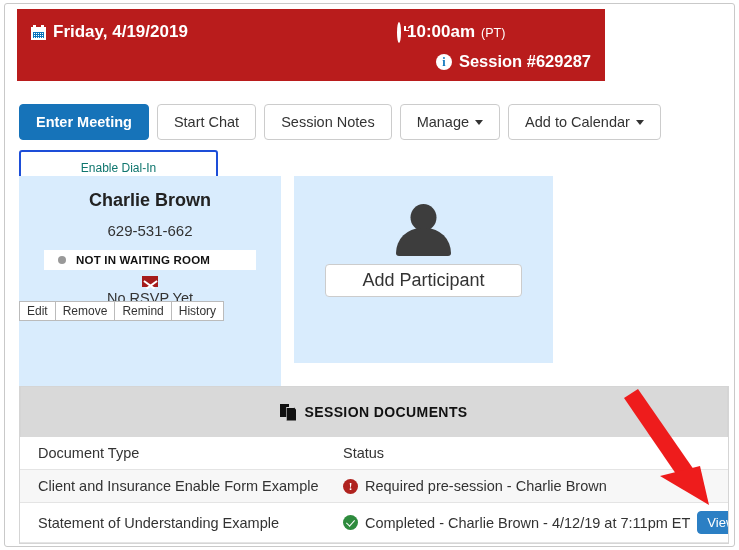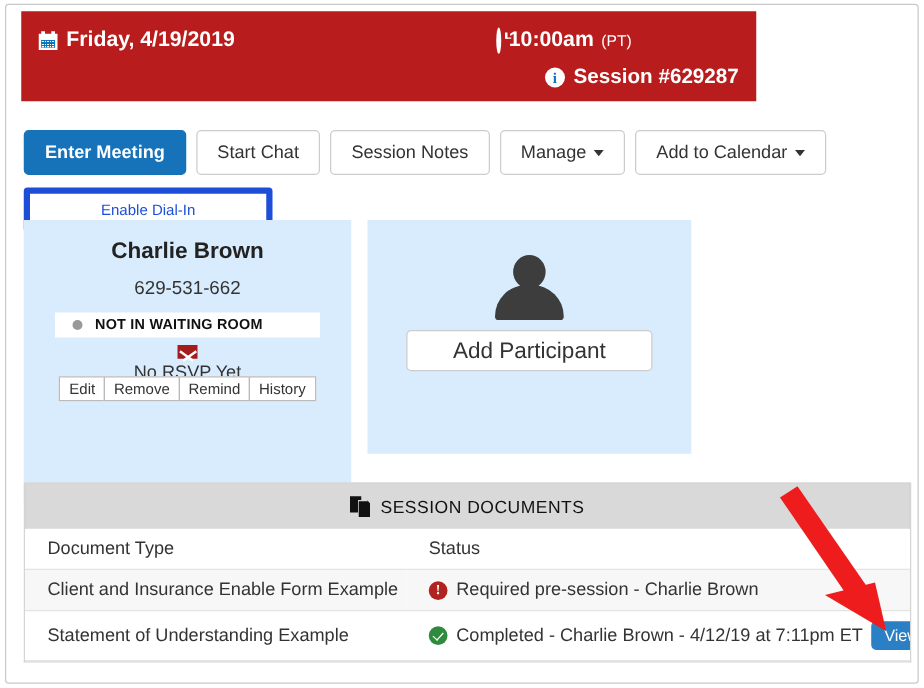--- a/index.html
+++ b/index.html
@@ -199,25 +199,25 @@
     border-left: 4px solid transparent;
     border-right: 4px solid transparent;
     border-top: 5px solid #333333;
   }
   .btn-dialin {
     position: absolute;
     left: 14px;
     top: 146px;
     width: 199px;
     height: 36px;
-    border: 5px solid #1d4ed8;
+    border: 2px solid #1d4ed8;
     border-radius: 3px;
     background: #ffffff;
     font-size: 12px;
-    color: #1d4ed8;
+    color: #0f766e;
     display: flex;
     align-items: center;
     justify-content: center;
     box-sizing: border-box;
     cursor: pointer;
   }
 
   
   .card {
     position: absolute;
@@ -306,21 +306,20 @@
     width: 13px; height: 1.8px;
     background: #ffffff;
   }
   .ico-env::before { transform: rotate(36deg); transform-origin: 0 50%; }
   .ico-env::after  { transform: rotate(-36deg); transform-origin: 100% 50%; left: 1.5px; }
   .p-actions {
     position: absolute;
     left: 0; top: 125px;
     width: 100%;
     display: flex;
-    justify-content: center;
   }
   .mini-btn {
     border: 1px solid #bbbbbb;
     background: #ffffff;
     color: #333333;
     font-family: "Liberation Sans", sans-serif;
     font-size: 12px;
     padding: 2px 7px;
     margin-left: -1px;
     cursor: pointer;
@@ -376,28 +375,28 @@
     position: absolute;
     left: 14px;
     top: 382px;
     width: 710px;
     border: 1px solid #d5d5d5;
     border-top: none;
     box-sizing: border-box;
     background: #ffffff;
   }
   .docs-title {
-    height: 37px;
+    height: 51px;
     background: #d9d9d9;
     display: flex;
     align-items: center;
     justify-content: center;
     gap: 8px;
     font-size: 14px;
-    font-weight: 400;
+    font-weight: 700;
     letter-spacing: 0.4px;
     color: #111111;
     border: 1px solid #d5d5d5;
     border-bottom: none;
     box-sizing: border-box;
   }
   .ico-docs {
     position: relative;
     width: 16px; height: 17px;
     display: inline-block;

